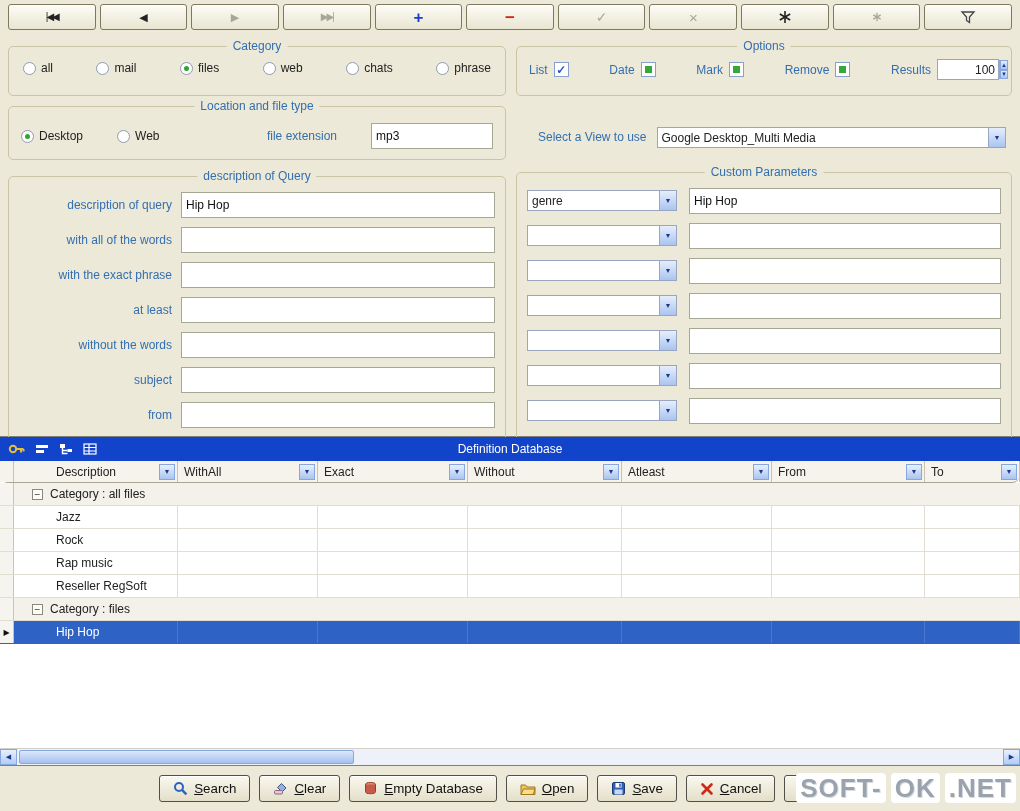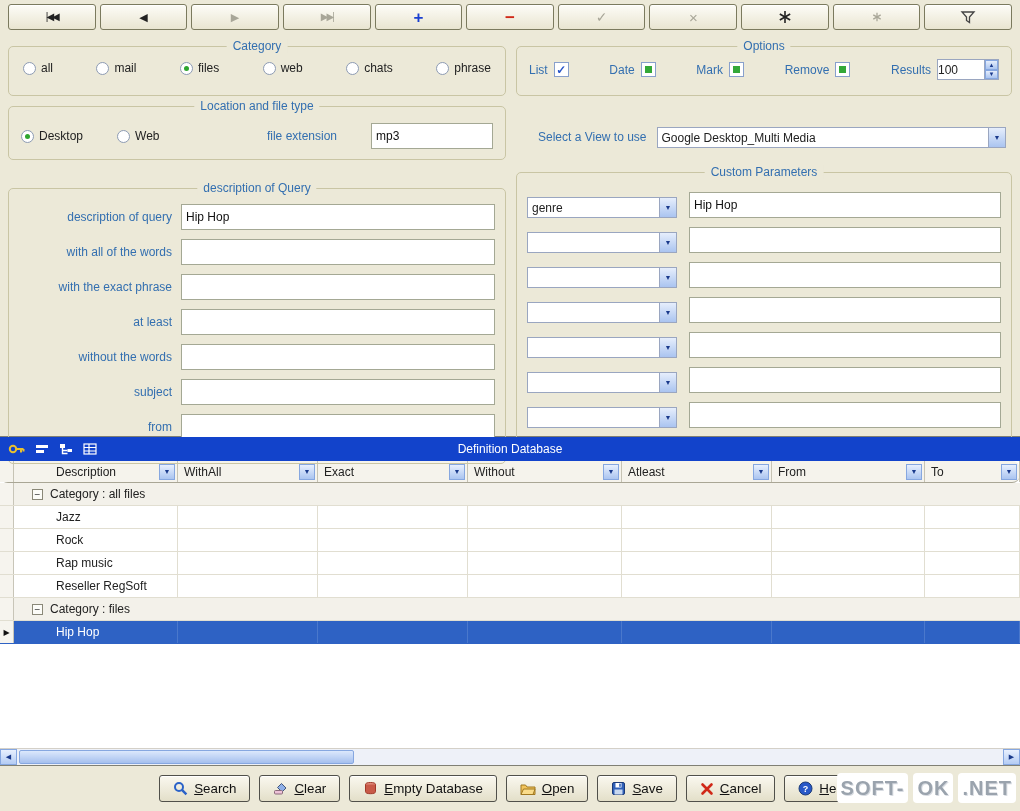--- a/index.html
+++ b/index.html
@@ -38,35 +38,35 @@
   .legend {
     position: absolute; top: -8px; left: 50%; transform: translateX(-50%);
     background: #ece9d8; padding: 0 6px; color: #336fb0; white-space: nowrap;
   }
   .blue-label { color: #336fb0; }
 
   .fs-category { height: 50px; }
   .fs-options { height: 50px; }
   .fs-location { height: 54px; margin-top: 10px; }
   .view-row { height: 54px; margin-top: 10px; display: flex; align-items: center; padding: 8px 6px 0 22px; gap: 10px; }
-  .fs-query { height: 276px; margin-top: 28px; }
+  .fs-query { height: 276px; margin-top: 16px; }
   .fs-custom { height: 276px; margin-top: 12px; }
 
   .cat-inner { display: flex; align-items: center; justify-content: space-between; padding: 14px 14px 0; }
   .opt { display: flex; align-items: center; gap: 5px; cursor: default; text-align: center; }
   .radio { width: 13px; height: 13px; border: 1px solid #8d9bb3; border-radius: 50%; background: #fff; position: relative; flex: none; }
   .radio.sel::after { content: ""; position: absolute; left: 3px; top: 3px; width: 5px; height: 5px; border-radius: 50%; background: #2ea52e; }
 
   .opts-inner { display: flex; align-items: center; justify-content: space-between; padding: 12px 12px 0; }
   .chk-pair { display: flex; align-items: center; gap: 6px; }
   .cb { width: 15px; height: 15px; background: #fff; border: 1px solid #88a0cc; display: flex; align-items: center; justify-content: center; flex: none; }
   .cb .mark { color: #2856c8; font-size: 12px; font-weight: bold; line-height: 1; }
   .cb.fill::after { content: ""; width: 7px; height: 7px; background: #34a838; }
   .spin { display: flex; width: 62px; height: 21px; border: 1px solid #9aa6c0; background: #fff; }
-  .spin-val { flex: 1; padding: 3px 4px 0 0; }
+  .spin-val { flex: 1; padding: 3px 4px 0 0; margin-left: 37px; }
   .spin-btns { width: 14px; display: flex; flex-direction: column; border-left: 1px solid #9aa6c0; }
   .spin-btn { flex: 1; background: linear-gradient(#e6eefc, #aac4f0); border: 1px solid #86a7e0; font-size: 6px; color: #1a3a8c; display: flex; align-items: center; justify-content: center; }
 
   .loc-inner { display: flex; align-items: center; padding: 16px 12px 0; gap: 34px; }
   .loc-inner .ext-label { margin-left: auto; }
   .txt {
     height: 21px; border: 1px solid #a4a894; background: #fff; padding: 12px 4px;
     font-family: "Liberation Sans", sans-serif; font-size: 12px; color: #111;
   }
   .ext-input { width: 122px; }
@@ -74,21 +74,21 @@
   .combo { display: flex; height: 21px; border: 1px solid #9aa6c0; background: #fff; align-items: stretch; }
   .combo-val { flex: 1; padding: 3px 4px 0; white-space: nowrap; overflow: hidden; }
   .combo-arrow { width: 17px; background: linear-gradient(#e6eefc, #aac4f0); border-left: 1px solid #9aa6c0; color: #1a3a8c; font-size: 7px; display: flex; align-items: center; justify-content: center; }
   .view-combo { flex: 1; }
 
   .q-row { display: flex; align-items: center; height: 35px; padding: 0 10px 0 4px; }
   .q-row:first-of-type { margin-top: 10px; }
   .q-label { width: 168px; text-align: right; padding-right: 9px; color: #336fb0; flex: none; }
   .q-input { flex: 1; }
 
-  .c-row { display: flex; align-items: flex-end; height: 35px; padding: 0 10px; gap: 12px; }
+  .c-row { display: flex; align-items: center; height: 35px; padding: 0 10px; gap: 12px; }
   .c-row:first-of-type { margin-top: 10px; }
   .c-combo { width: 150px; flex: none; }
   .c-input { flex: 1; }
 
   
   .grid { height: 330px; border: 1px solid #808074; border-left: none; border-right: none; background: #fff; display: flex; flex-direction: column; }
   .grid-title { position: relative; height: 24px; background: #1243cb; color: #fff; text-align: center; flex: none; }
   .gt-text { line-height: 24px; }
   .gt-icons { position: absolute; left: 8px; top: 0; height: 100%; display: flex; align-items: center; gap: 10px; }
 
@@ -124,21 +124,21 @@
   .bb-btn {
     height: 27px; padding: 0 13px; display: flex; align-items: center; gap: 6px;
     background: linear-gradient(#faf8ef, #e3dfc9); border: 1px solid #50504a; border-radius: 3px;
     box-shadow: inset 0 1px 0 #fff;
   }
   .bb-label { display: inline-block; color: #111; }
   .bb-label::first-letter { text-decoration: underline; }
 
   .watermark { position: absolute; right: 4px; top: 7px; display: flex; align-items: center; gap: 5px; pointer-events: none; }
   .wm-part {
-    background: #fff; color: #9aa3ad; font-weight: bold; font-size: 20px;
+    background: #fff; color: #9aa3ad; font-weight: bold; font-size: 26px;
     padding: 0 4px; border-radius: 4px; letter-spacing: 1px; line-height: 30px;
     text-shadow: 1px 1px 0 #d8dce2;
   }
 </style>
 </head>
 <body>
 
 <div class="app">
 
   <div class="toolbar">

